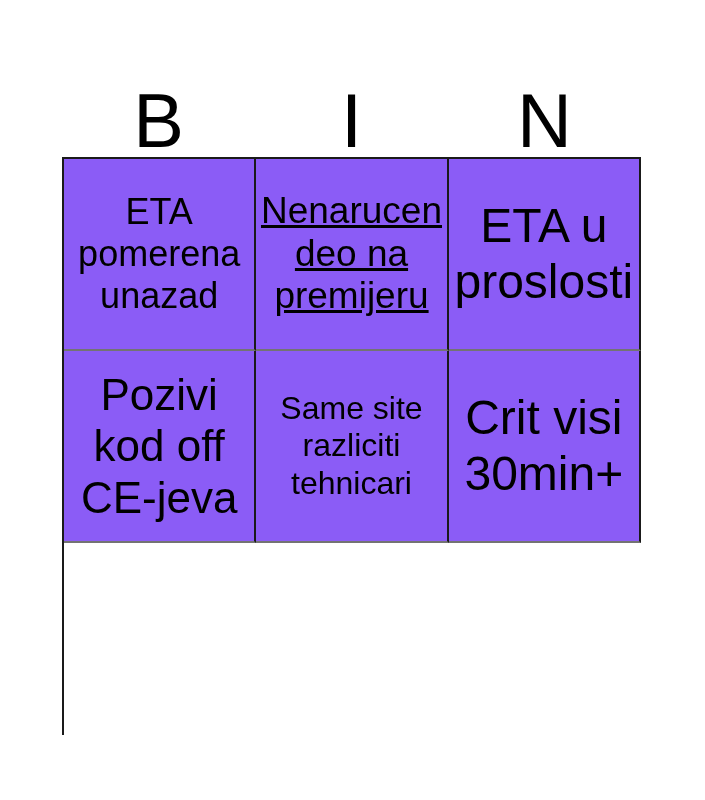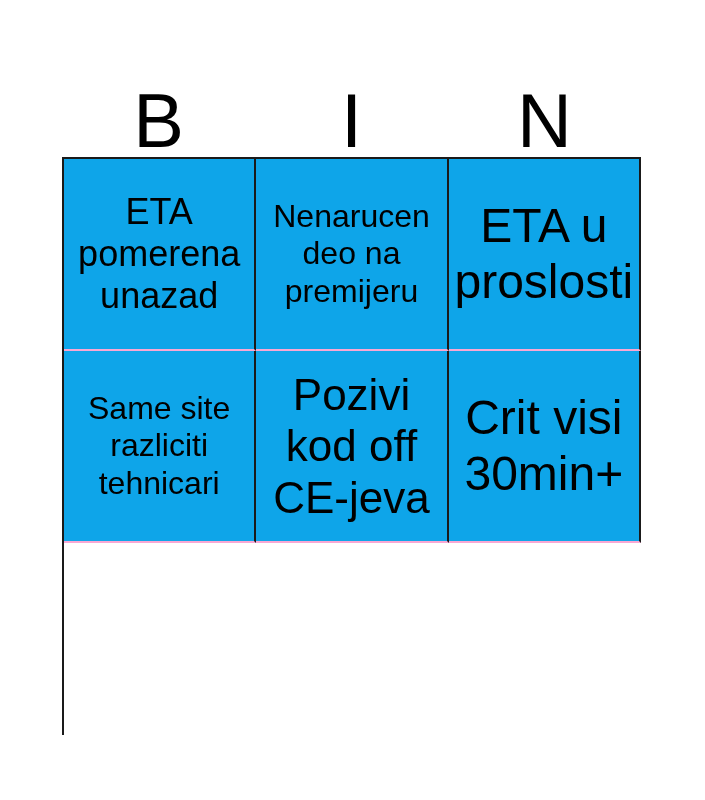--- a/index.html
+++ b/index.html
@@ -56,40 +56,40 @@
     border-top: 2px solid #1a1a1a;
     border-left: 2px solid #1a1a1a;
     display: grid;
     grid-template-columns: 1fr 1fr 1fr;
     grid-template-rows: 1fr 1fr 1fr;
     background: #ffffff;
   }
   .bingo-cell {
     box-sizing: border-box;
     border-right: 2px solid #1a1a1a;
-    border-bottom: 2px solid #f9a8d4;
+    border-bottom: 2px solid #737373;
     display: flex;
     align-items: center;
     justify-content: center;
     text-align: center;
     padding: 2px 4px;
-    background: #0ea5e9;
+    background: #8b5cf6;
     overflow: hidden;
   }
   .cell-text {
     display: block;
     width: 100%;
     line-height: 1.16;
     font-weight: 400;
     color: #000000;
     white-space: pre-line;
   }
 
   
-  .fs-xs   { font-size: 32px; }
+  .fs-xs   { font-size: 37px; text-decoration: underline; }
   .fs-sm   { font-size: 32px; }
   .fs-md   { font-size: 36px; }
   .fs-lg   { font-size: 48px; }
   .fs-xl   { font-size: 44px; }
 </style>
 </head>
 <body>
 
 <div id="bingo-card">
 
@@ -110,28 +110,28 @@
       <span class="cell-text fs-xs">Nenarucen
 deo na
 premijeru</span>
     </div>
     <div class="bingo-cell">
       <span class="cell-text fs-lg">ETA u
 proslosti</span>
     </div>
 
     <div class="bingo-cell">
+      <span class="cell-text fs-xl">Pozivi
+kod off
+CE-jeva</span>
+    </div>
+    <div class="bingo-cell">
       <span class="cell-text fs-sm">Same site
 razliciti
 tehnicari</span>
-    </div>
-    <div class="bingo-cell">
-      <span class="cell-text fs-xl">Pozivi
-kod off
-CE-jeva</span>
     </div>
     <div class="bingo-cell">
       <span class="cell-text fs-lg">Crit visi
 30min+</span>
     </div>
 
 
   </div>
 </div>
 

